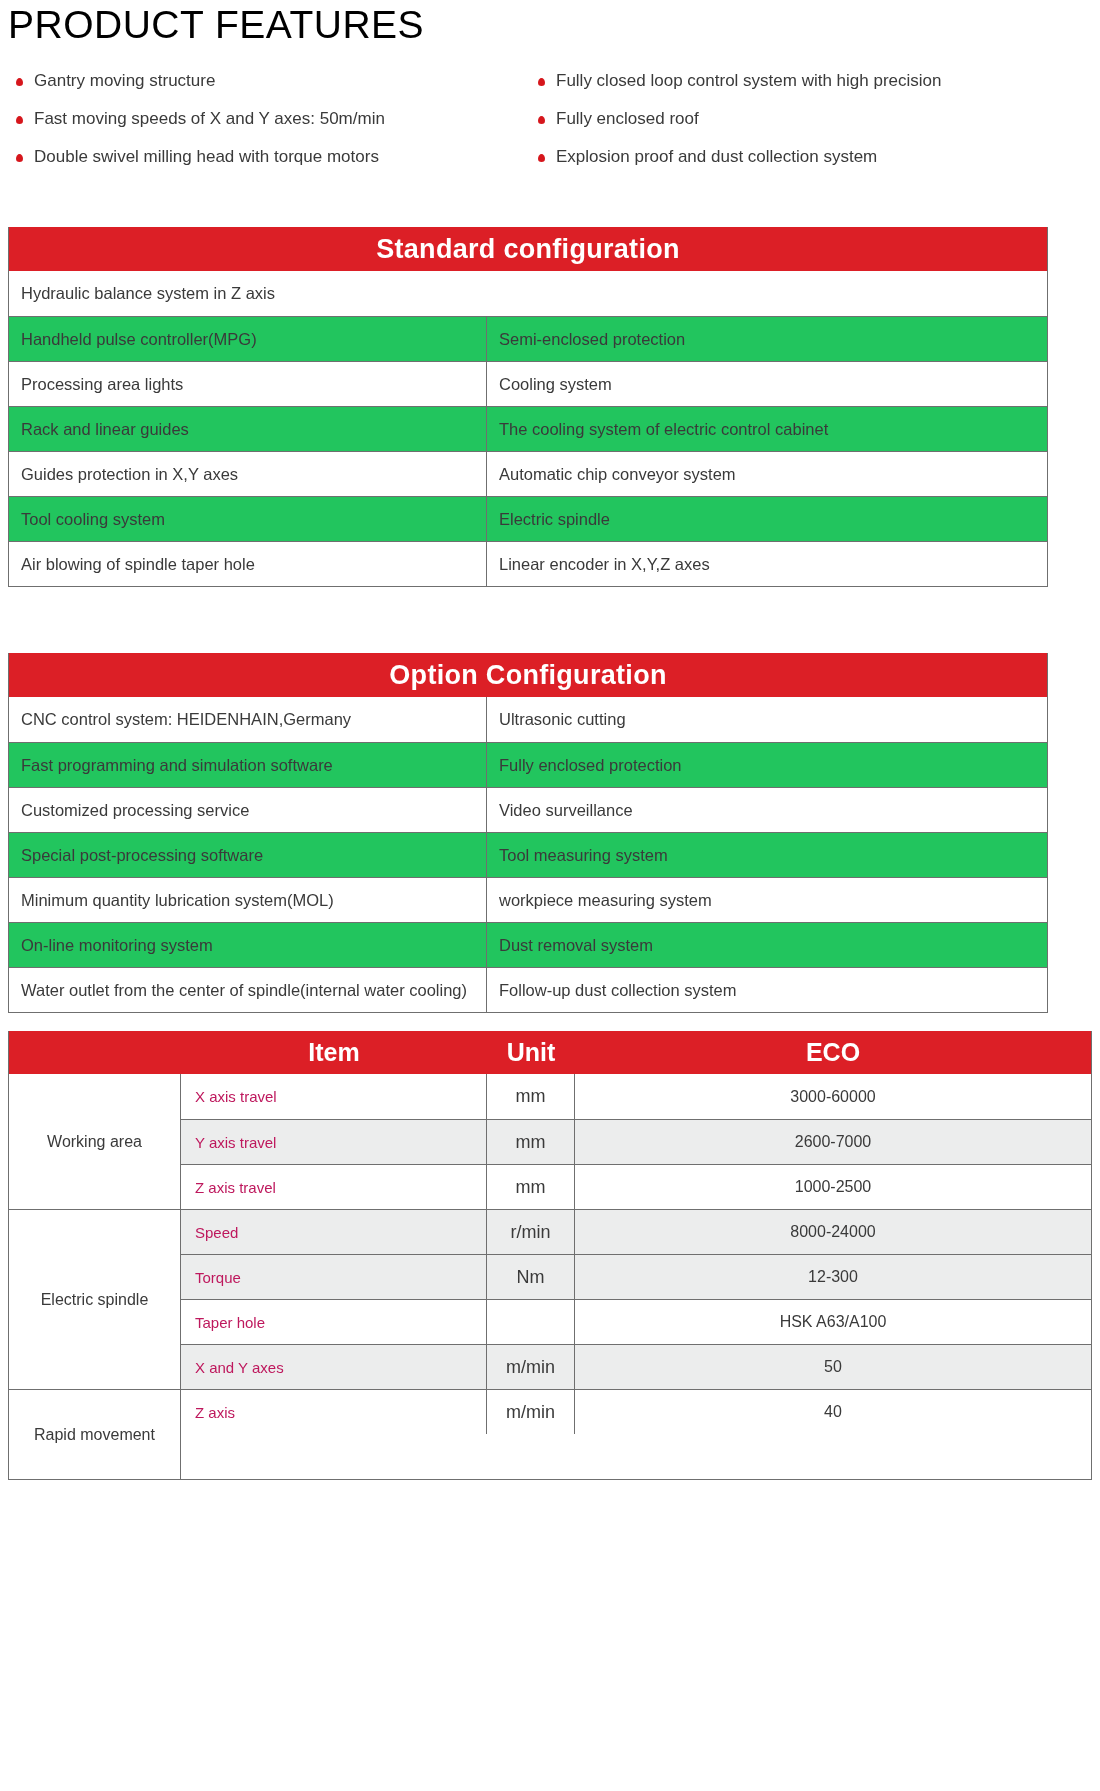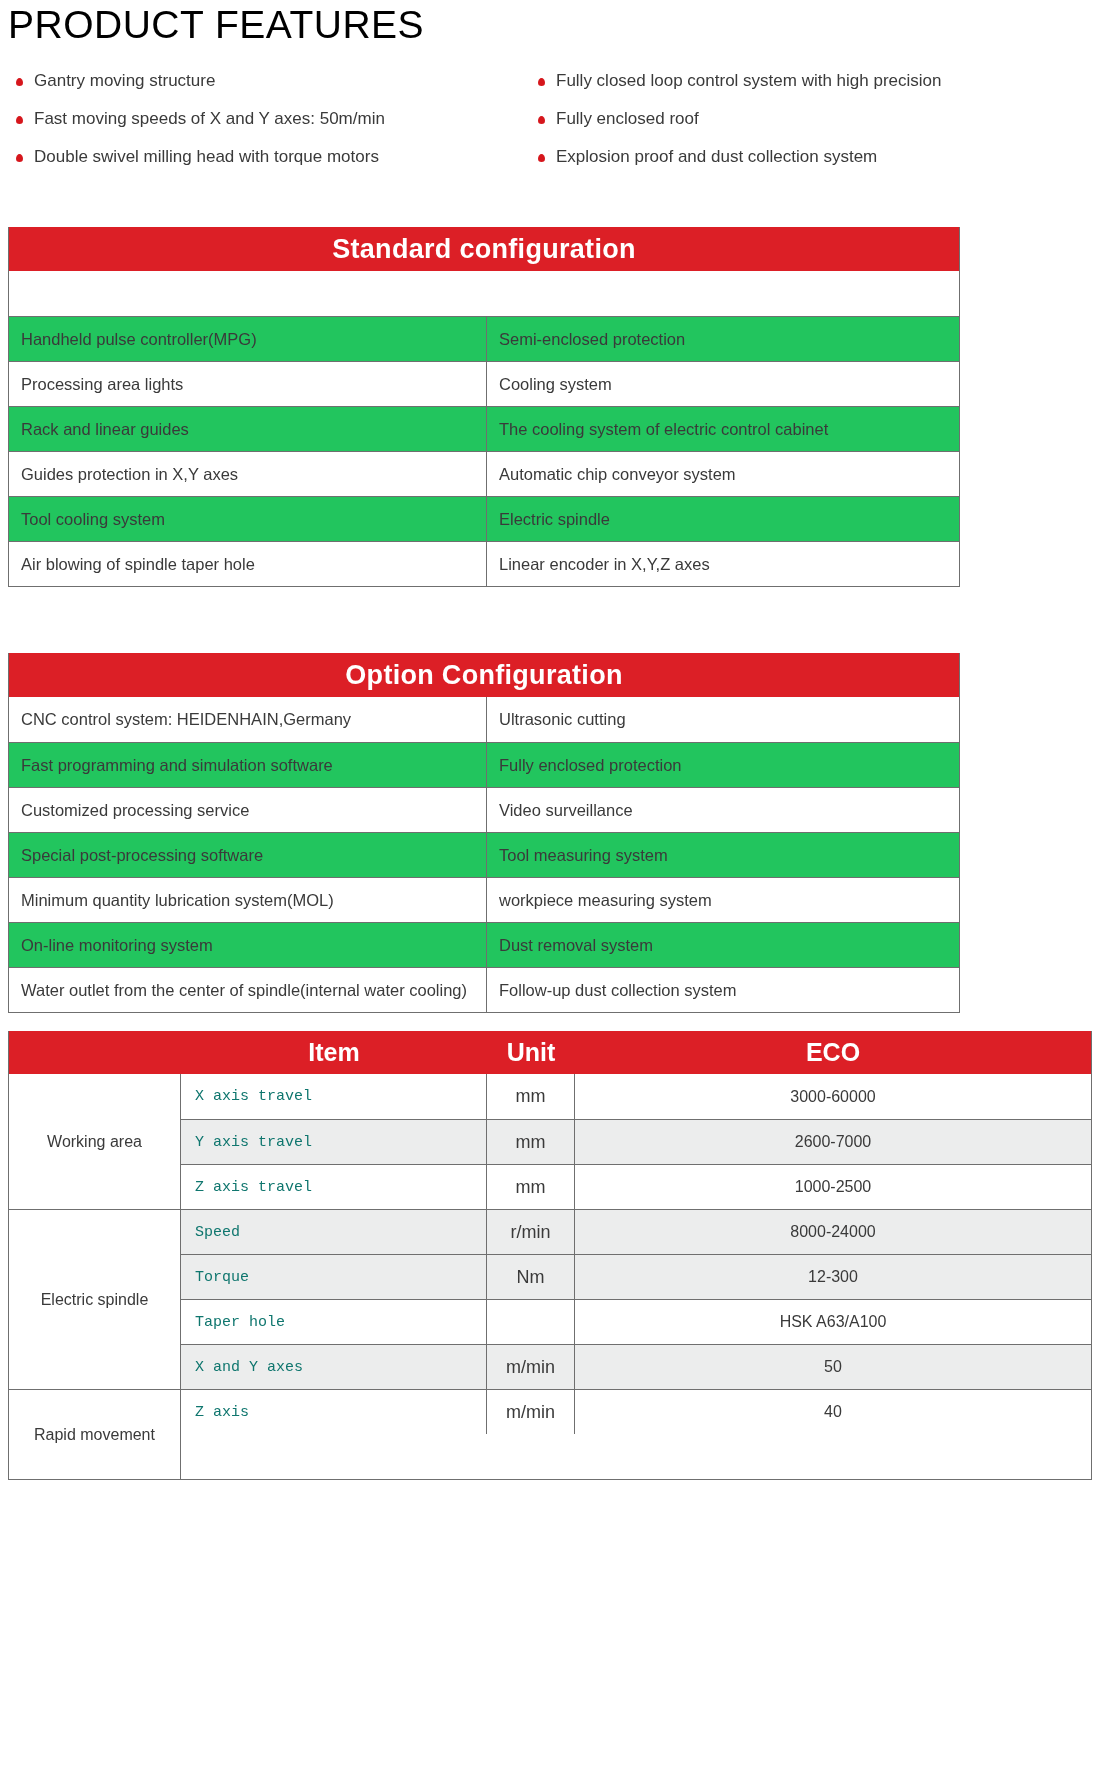--- a/index.html
+++ b/index.html
@@ -61,21 +61,21 @@
     width: 7px;
     height: 8px;
     border-radius: 50% 50% 50% 50% / 60% 60% 40% 40%;
     background: #d6161c;
   }
 
   
   .cfg-table {
     position: absolute;
     left: 8px;
-    width: 952px;
+    width: 1040px;
     border: 1px solid #6f6f6f;
     border-top: none;
   }
   .cfg-head {
     background: #dc1f26;
     height: 44px;
     line-height: 44px;
     text-align: center;
     color: #ffffff;
     font-size: 27px;
@@ -151,23 +151,22 @@
   }
   .data-row:first-child { border-top: none; }
   .data-row.alt { background: #eceded; }
   .data-row .cell-item {
     width: 306px;
     border-right: 1px solid #6f6f6f;
     display: flex;
     align-items: center;
     padding-left: 14px;
     font-size: 15px;
-    color: #0f766e;
-    white-space: nowrap;
-    font-family: Liberation Mono, monospace;
+    color: #be185d;
+    white-space: nowrap;
   }
   .data-row .cell-unit {
     width: 88px;
     border-right: 1px solid #6f6f6f;
     display: flex;
     align-items: center;
     justify-content: center;
     font-size: 18px;
     color: #3a3a3a;
   }
@@ -199,20 +198,21 @@
       <div class="feature-item"><span class="feature-bullet"></span><span>Fully closed loop control system with high precision</span></div>
       <div class="feature-item"><span class="feature-bullet"></span><span>Fully enclosed roof</span></div>
       <div class="feature-item"><span class="feature-bullet"></span><span>Explosion proof and dust collection system</span></div>
     </div>
 </div>
 
 <div class="cfg-table" id="table-standard">
   <div class="cfg-head">Standard configuration</div>
   <div id="standard-body">
       <div class="cfg-row">
+        <div class="cfg-cell c2">Hydraulic balance system in Z axis</div>
       </div>
       <div class="cfg-row alt">
         <div class="cfg-cell c1">Handheld pulse controller(MPG)</div>
         <div class="cfg-cell c2">Semi-enclosed protection</div>
       </div>
       <div class="cfg-row">
         <div class="cfg-cell c1">Processing area lights</div>
         <div class="cfg-cell c2">Cooling system</div>
       </div>
       <div class="cfg-row alt">

